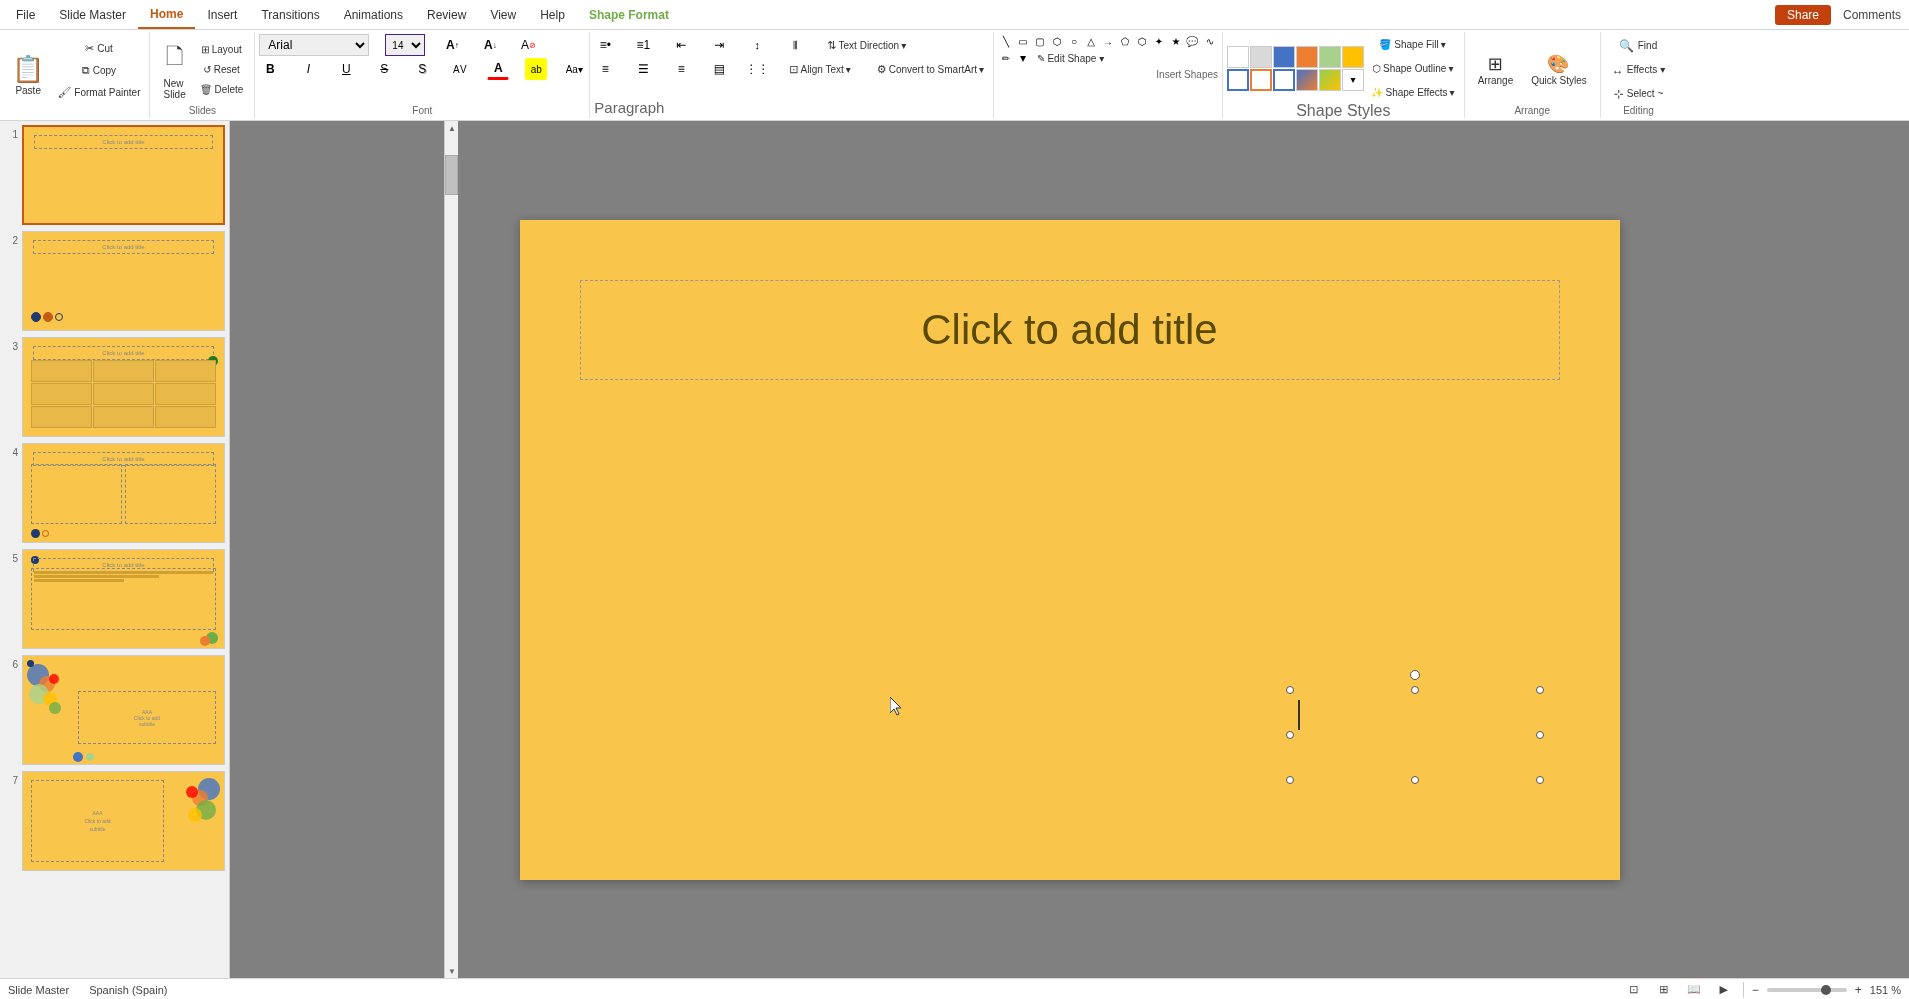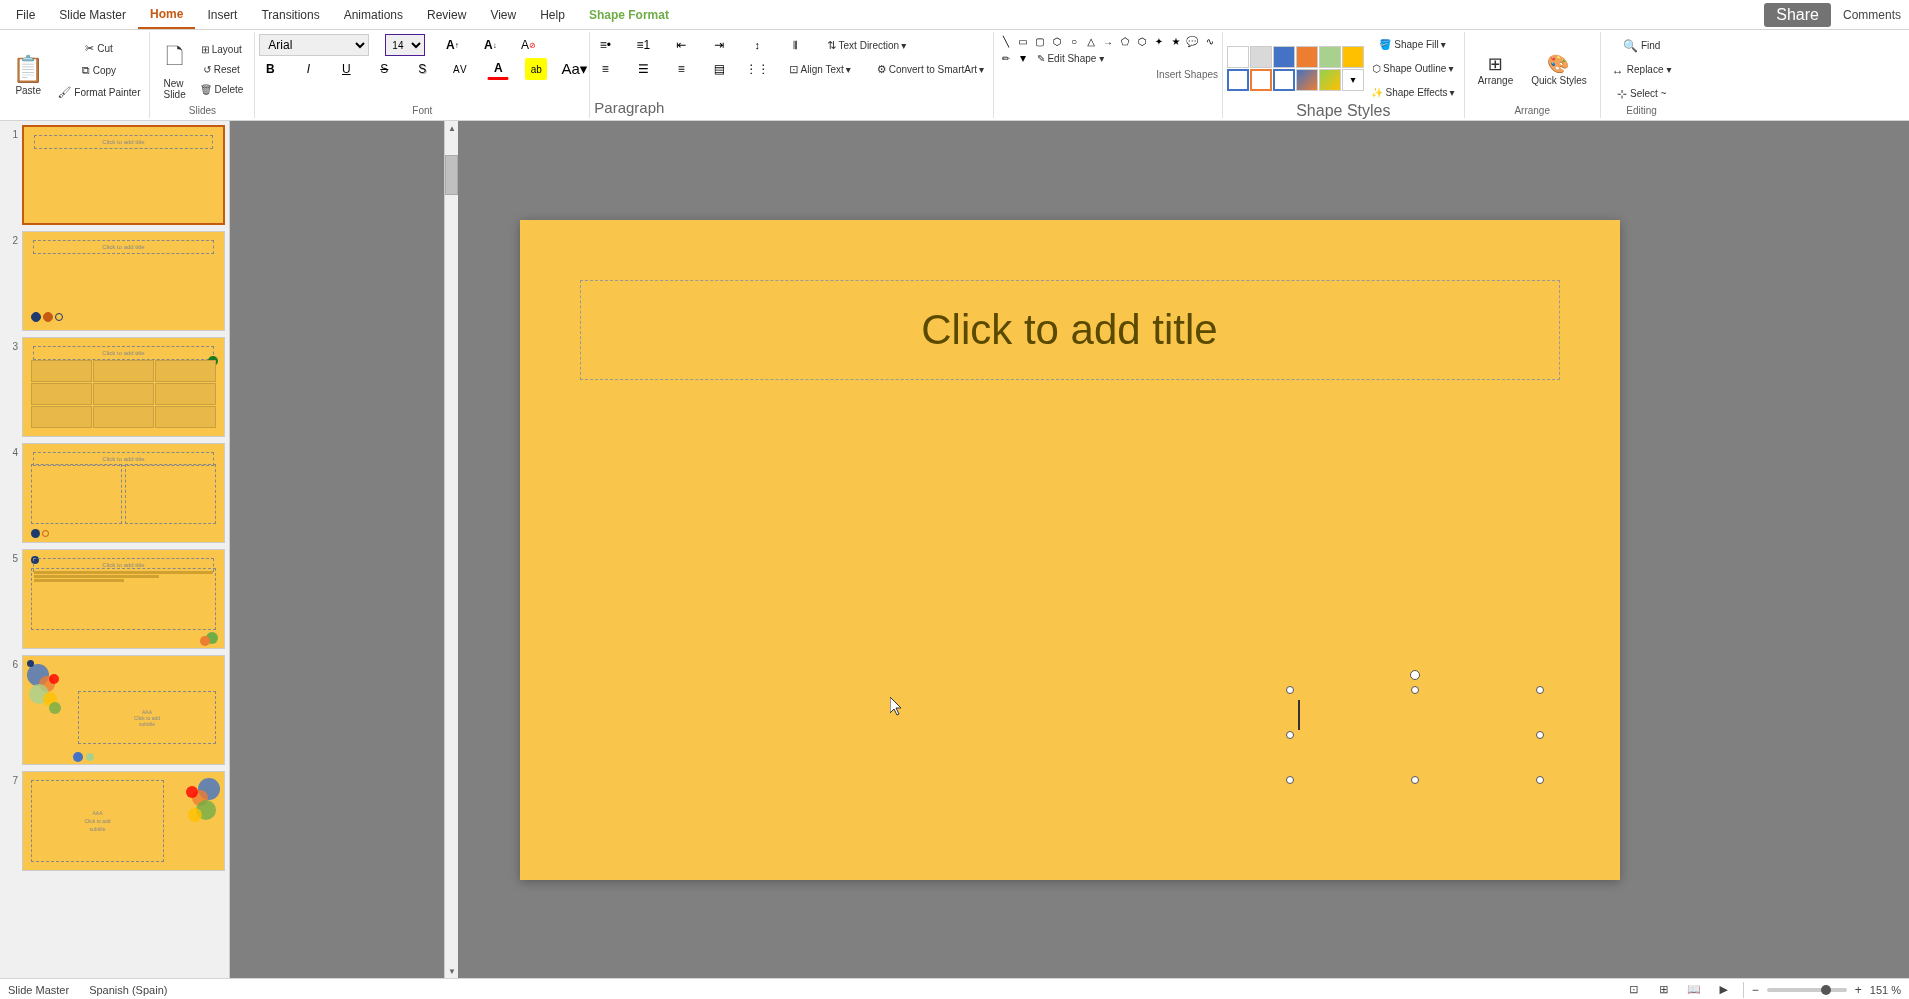--- a/index.html
+++ b/index.html
@@ -44,26 +44,26 @@
       margin-left: auto;
       display: flex;
       align-items: center;
       padding-right: 8px;
       gap: 12px;
       font-size: 12px;
       color: #444;
     }
 
     .ribbon-share-btn {
-      background: #737373;
+      background: #c2410c;
       color: #fff;
       border: none;
       padding: 3px 12px;
       border-radius: 3px;
-      font-size: 16px;
+      font-size: 12px;
       cursor: pointer;
     }
 
     
     .ribbon-content {
       display: flex;
       height: 90px;
       background: #fff;
       align-items: stretch;
       padding: 2px 0;
@@ -426,21 +426,21 @@
       </div>
       <div class="font-row">
         <div class="font-btn" style="font-weight:bold;">B</div>
         <div class="font-btn" style="font-style:italic;">I</div>
         <div class="font-btn" style="text-decoration:underline;">U</div>
         <div class="font-btn" style="text-decoration:line-through;">S</div>
         <div class="font-btn" style="text-shadow:1px 1px #aaa;">S</div>
         <div class="font-btn" style="font-size:10px;letter-spacing:1px;">AV</div>
         <div class="font-btn" style="border-bottom:3px solid red;font-weight:bold;">A</div>
         <div class="font-btn" style="background:#ffff00;font-size:10px;">ab</div>
-        <div class="font-btn" style="font-size:15px;">Aa▾</div>
+        <div class="font-btn" style="font-size:10px;">Aa▾</div>
       </div>
       <div style="font-size:10px;color:#666;text-align:center;margin-top:auto;">Font</div>
     </div>
 
     <div class="para-group">
       <div class="font-row" style="margin-bottom:2px;">
         <div class="font-btn" style="font-size:12px;">≡•</div>
         <div class="font-btn" style="font-size:12px;">≡1</div>
         <div class="font-btn">⇤</div>
         <div class="font-btn">⇥</div>
@@ -554,21 +554,21 @@
     </div>
 
     <div style="display:flex;align-items:stretch;padding:2px 6px;flex-direction:column;">
       <div style="display:flex;flex-direction:column;gap:2px;flex:1;justify-content:center;">
         <div class="ribbon-btn" style="flex-direction:row;gap:3px;min-height:22px;font-size:10px;">
           <span style="font-size:12px;">🔍</span>
           <span>Find</span>
         </div>
         <div class="ribbon-btn" style="flex-direction:row;gap:3px;min-height:22px;font-size:10px;">
           <span style="font-size:12px;">↔</span>
-          <span>Replace</span>
+          <span>Effects</span>
           <span>▾</span>
         </div>
         <div class="ribbon-btn" style="flex-direction:row;gap:3px;min-height:22px;font-size:10px;">
           <span style="font-size:12px;">⊹</span>
           <span>Select ~</span>
         </div>
       </div>
       <div style="font-size:10px;color:#666;text-align:center;">Editing</div>
     </div>
 

